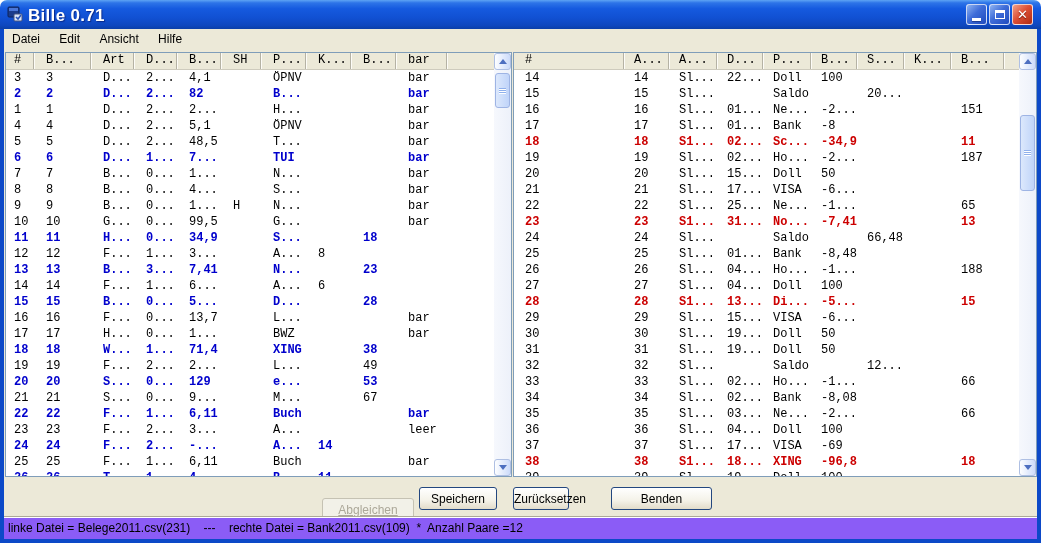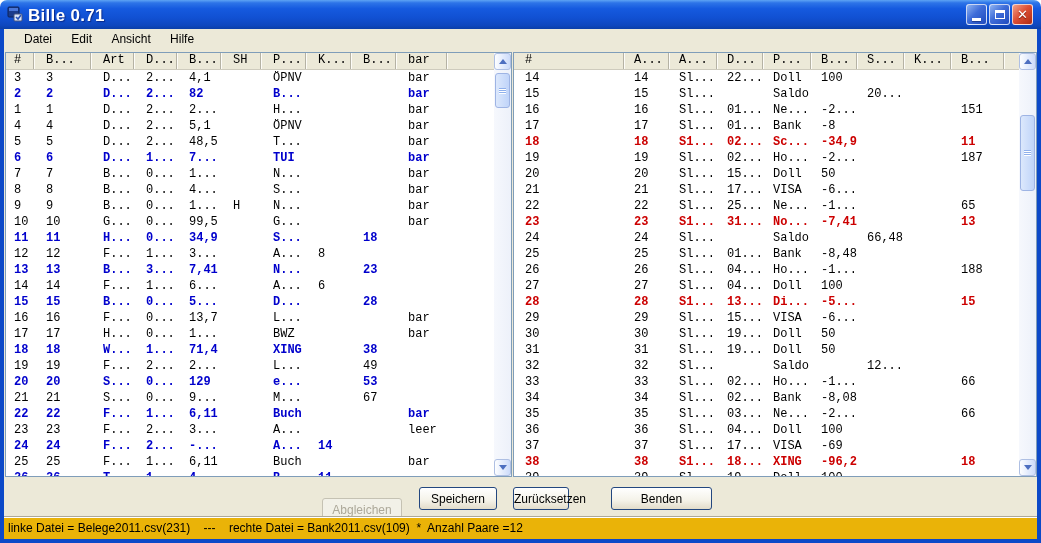--- a/index.html
+++ b/index.html
@@ -19,21 +19,21 @@
   .tbtn.close{background:linear-gradient(135deg,#F2A088 0%,#DD5036 45%,#B02A12 100%);}
   .glyph-min{width:9px;height:3px;background:#fff;margin-top:10px;box-shadow:0 1px 1px #1E3C90;}
   .glyph-max{width:10px;height:9px;border:1px solid #fff;border-top:3px solid #fff;box-sizing:border-box;}
   .glyph-close{color:#fff;font-weight:bold;font-size:13px;line-height:1;text-shadow:0 1px 1px #701005;}
 
   
   .frame{position:absolute;left:0;right:0;top:29px;bottom:0;background:#ECE9D8;
     border-left:4px solid #0C49C8;border-right:4px solid #0C49C8;border-bottom:4px solid #0C49C8;box-sizing:border-box;}
 
   
-  .menubar{position:absolute;left:0;top:0;right:0;height:21px;font-size:12px;color:#000;padding-left:12px;}
+  .menubar{position:absolute;left:0;top:0;right:0;height:21px;font-size:12px;color:#000;padding-left:0;}
   .menu-item{display:inline-block;padding:3px 8px 0 8px;height:18px;}
 
   
   .panel{position:absolute;top:23px;height:425px;background:#fff;border:1px solid #7F9DB9;box-sizing:border-box;}
   #left-panel{left:1px;width:507px;}
   #right-panel{left:509px;width:524px;}
   .thead{position:absolute;left:0;right:17px;top:0;height:17px;background:#ECE9D8;border-bottom:1px solid #CECBBD;box-sizing:border-box;}
   .tbody{position:absolute;left:0;right:17px;top:17px;bottom:0;overflow:hidden;background:#fff;}
   .thead,.trow{display:grid;}
   #left-panel .thead,#left-panel .trow{grid-template-columns:28px 57px 43px 43px 44px 40px 45px 45px 45px 51px;}
@@ -65,27 +65,27 @@
   .sb-thumb::after{content:"";display:block;width:7px;height:6px;margin:auto;position:relative;top:calc(50% - 3px);
     background:repeating-linear-gradient(180deg,#8FB0EC 0 1px,#FFFFFF 1px 2px);}
   #left-panel .sb-thumb{top:20px;height:35px;}
   #right-panel .sb-thumb{top:62px;height:76px;}
 
   
   .xpbtn{position:absolute;height:23px;font-family:"Liberation Sans","DejaVu Sans",sans-serif;font-size:12px;
     color:#000;border:1px solid #23477F;border-radius:3px;
     background:linear-gradient(180deg,#FFFFFF 0%,#F4F2E8 60%,#E2DCCA 100%);padding:0;}
   .xpbtn.disabled{color:#ACA899;border:1px solid #C5C2B3;background:#F2F1E8;}
-  #btn-abgleichen{left:318px;top:469px;width:80px;}
+  #btn-abgleichen{left:318px;top:469px;width:92px;text-decoration:underline;}
   #btn-speichern{left:415px;top:458px;width:78px;}
   #btn-zuruecksetzen{left:509px;top:458px;width:56px;}
   #btn-benden{left:607px;top:458px;width:101px;}
 
   
-  .statusbar{position:absolute;left:0;right:0;bottom:0;height:22px;background:#eab308;
+  .statusbar{position:absolute;left:0;right:0;bottom:0;height:22px;background:#8b5cf6;
     border-top:1px solid #ACA899;box-shadow:inset 0 1px 0 #FFFFFF;}
   .status-text{position:absolute;left:4px;top:4px;font-size:12px;color:#000;white-space:pre;}
 </style>
 </head>
 <body>
 
 <div id="window">
 
   <div class="titlebar">
     <span class="app-icon">
@@ -733,21 +733,21 @@
             <div class="cell"></div>
             <div class="cell"></div>
             <div class="cell"></div>
           </div>
           <div class="trow hl">
             <div class="cell">38</div>
             <div class="cell">38</div>
             <div class="cell">S1...</div>
             <div class="cell">18...</div>
             <div class="cell">XING</div>
-            <div class="cell">-96,2</div>
+            <div class="cell">-96,8</div>
             <div class="cell"></div>
             <div class="cell"></div>
             <div class="cell">18</div>
           </div>
           <div class="trow">
             <div class="cell">39</div>
             <div class="cell">39</div>
             <div class="cell">Sl...</div>
             <div class="cell">19...</div>
             <div class="cell">Doll</div>

